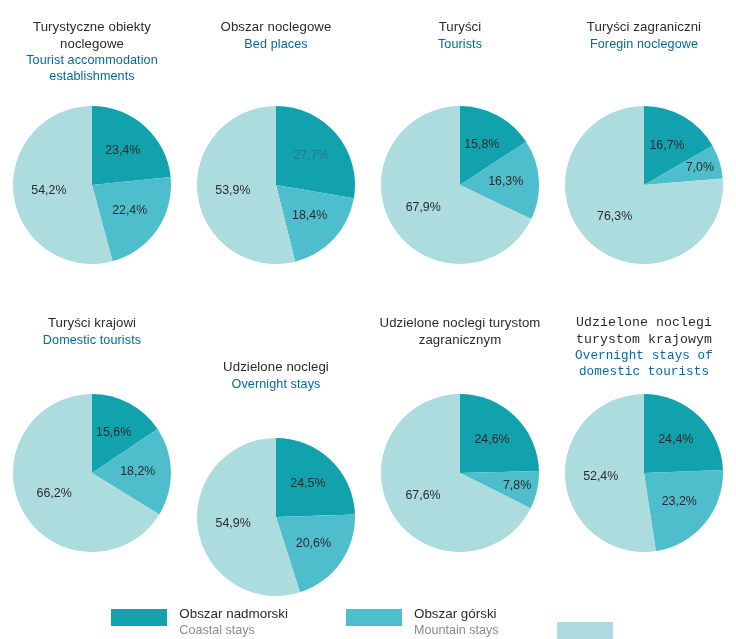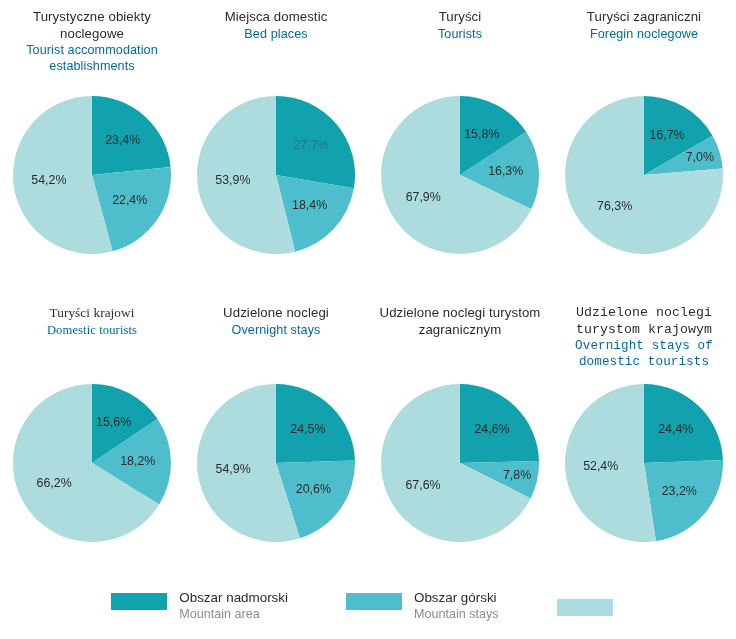--- a/index.html
+++ b/index.html
@@ -7,21 +7,21 @@
   body{
     width:736px;height:639px;
     background:#ffffff;
     font-family:"Liberation Sans","DejaVu Sans",sans-serif;
     color:#3d3d3d;
     overflow:hidden;
     position:relative;
   }
   .grid{
     position:absolute;
-    left:0;top:5px;
+    left:0;top:15px;
     width:736px;
     height:566px;
   }
   .panel{
     position:absolute;
     width:184px;
     box-sizing:border-box;
   }
   .panel-head{
     text-align:center;
@@ -64,21 +64,21 @@
 
   
   .legend{
     position:absolute;
     left:0;
     top:572px;
     width:736px;
     height:67px;
     display:flex;
     justify-content:center;
-    align-items:center;
+    align-items:flex-end;
   }
   .legend-item{
     display:flex;
     align-items:flex-start;
     margin:0 0 0 0;
   }
   .legend-item + .legend-item{margin-left:58px;}
   .swatch{
     width:56px;
     height:17px;
@@ -115,21 +115,21 @@
           <path d="M 92 82 L 170.60 74.07 A 79 79 0 0 1 112.61 158.27 Z" fill="#4FBECC"></path>
           <path d="M 92 82 L 112.61 158.27 A 79 79 0 1 1 92.00 3.00 Z" fill="#ADDCDE"></path>
           <text class="slice-label" x="122.7" y="48.0">23,4%</text>
           <text class="slice-label" x="129.7" y="108.0">22,4%</text>
           <text class="slice-label" x="48.9" y="87.7">54,2%</text>
         </svg>
       </div>
     </div>
     <div class="panel" style="left: 184px; top: 4px;">
       <div class="panel-head" style="height: 84px;">
-        <div class="title-pl">Miejsca domestic</div>
+        <div class="title-pl">Obszar noclegowe</div>
         <div class="title-en">Bed places</div>
       </div>
       <div class="pie-wrap">
         <svg class="pie-svg" width="184" height="170" viewBox="0 0 184 170">
           <path d="M 92 82 L 92.00 3.00 A 79 79 0 0 1 169.87 95.34 Z" fill="#12A2AE"></path>
           <path d="M 92 82 L 169.87 95.34 A 79 79 0 0 1 111.17 158.64 Z" fill="#4FBECC"></path>
           <path d="M 92 82 L 111.17 158.64 A 79 79 0 1 1 92.00 3.00 Z" fill="#ADDCDE"></path>
           <text class="slice-label lowcontrast" x="127.0" y="52.5">27,7%</text>
           <text class="slice-label" x="125.6" y="113.2">18,4%</text>
           <text class="slice-label" x="48.9" y="87.3">53,9%</text>
@@ -162,37 +162,37 @@
           <path d="M 92 82 L 92.00 3.00 A 79 79 0 0 1 160.50 42.64 Z" fill="#12A2AE"></path>
           <path d="M 92 82 L 160.50 42.64 A 79 79 0 0 1 170.74 75.55 Z" fill="#4FBECC"></path>
           <path d="M 92 82 L 170.74 75.55 A 79 79 0 1 1 92.00 3.00 Z" fill="#ADDCDE"></path>
           <text class="slice-label" x="115.0" y="42.3">16,7%</text>
           <text class="slice-label" x="147.8" y="64.6">7,0%</text>
           <text class="slice-label" x="62.6" y="114.0">76,3%</text>
         </svg>
       </div>
     </div>
     <div class="panel" style="left: 0px; top: 300px;">
-      <div class="panel-head" style="height: 76px; font-family: Liberation Serif, serif;">
+      <div class="panel-head" style="height: 76px;">
         <div class="title-pl">Turyści krajowi</div>
         <div class="title-en">Domestic tourists</div>
       </div>
       <div class="pie-wrap">
         <svg class="pie-svg" width="184" height="170" viewBox="0 0 184 170">
           <path d="M 92 82 L 92.00 3.00 A 79 79 0 0 1 157.62 38.01 Z" fill="#12A2AE"></path>
           <path d="M 92 82 L 157.62 38.01 A 79 79 0 0 1 159.23 123.49 Z" fill="#4FBECC"></path>
           <path d="M 92 82 L 159.23 123.49 A 79 79 0 1 1 92.00 3.00 Z" fill="#ADDCDE"></path>
           <text class="slice-label" x="113.6" y="41.6">15,6%</text>
           <text class="slice-label" x="137.8" y="81.1">18,2%</text>
           <text class="slice-label" x="54.1" y="103.2">66,2%</text>
         </svg>
       </div>
     </div>
     <div class="panel" style="left: 184px; top: 300px;">
-      <div class="panel-head" style="height: 76px;">
+      <div class="panel-head" style="height: 76px; margin-top: 44px;">
         <div class="title-pl">Udzielone noclegi</div>
         <div class="title-en">Overnight stays</div>
       </div>
       <div class="pie-wrap">
         <svg class="pie-svg" width="184" height="170" viewBox="0 0 184 170">
           <path d="M 92 82 L 92.00 3.00 A 79 79 0 0 1 170.96 79.52 Z" fill="#12A2AE"></path>
           <path d="M 92 82 L 170.96 79.52 A 79 79 0 0 1 115.94 157.29 Z" fill="#4FBECC"></path>
           <path d="M 92 82 L 115.94 157.29 A 79 79 0 1 1 92.00 3.00 Z" fill="#ADDCDE"></path>
           <text class="slice-label" x="123.9" y="49.1">24,5%</text>
           <text class="slice-label" x="129.4" y="108.5">20,6%</text>
@@ -231,21 +231,21 @@
         </svg>
       </div>
     </div>
   </div>
 
 <div class="legend">
     <div class="legend-item">
       <span class="swatch" style="background: rgb(18, 162, 174);"></span>
       <span class="legend-text">
         <div class="legend-pl">Obszar nadmorski</div>
-        <div class="legend-en">Mountain area</div>
+        <div class="legend-en">Coastal stays</div>
       </span>
     </div>
     <div class="legend-item">
       <span class="swatch" style="background: rgb(79, 190, 204);"></span>
       <span class="legend-text">
         <div class="legend-pl">Obszar górski</div>
         <div class="legend-en">Mountain stays</div>
       </span>
     </div>
     <div class="legend-item">

